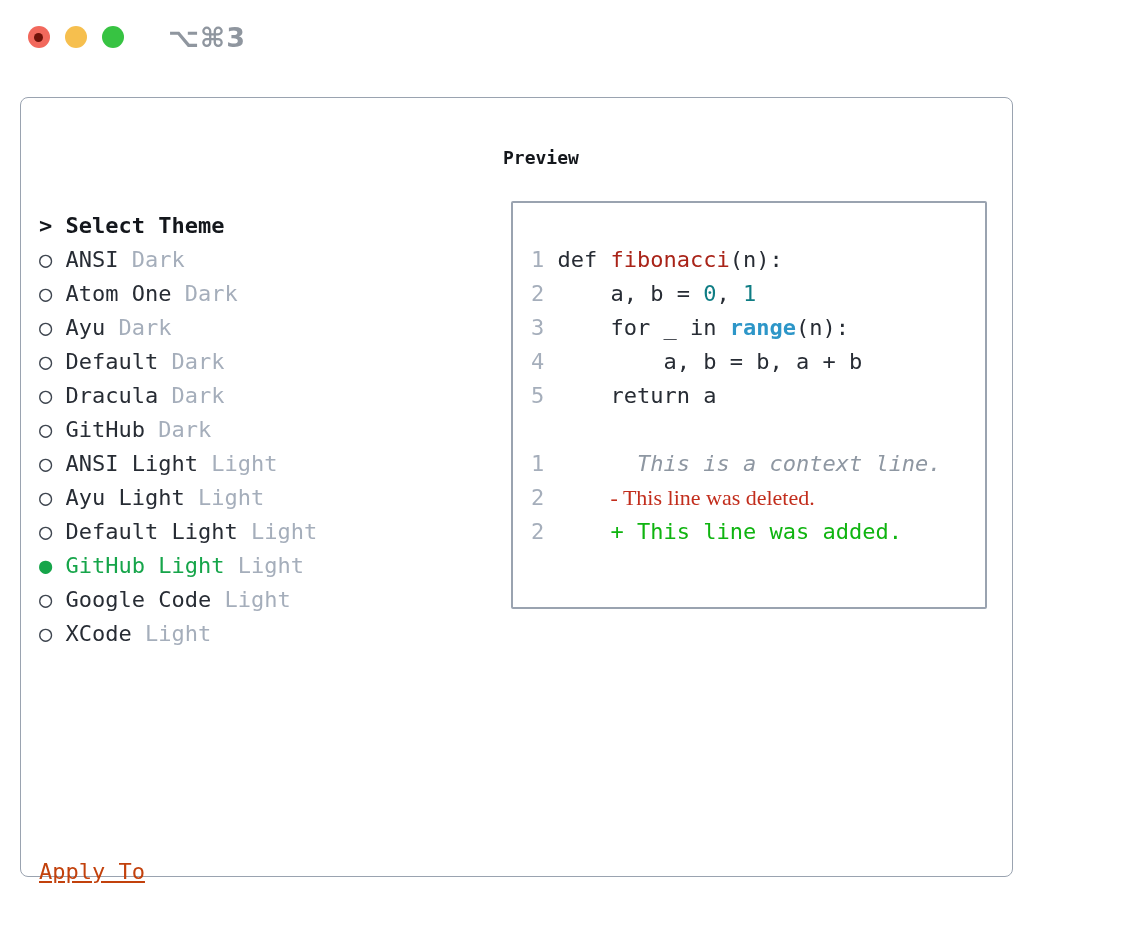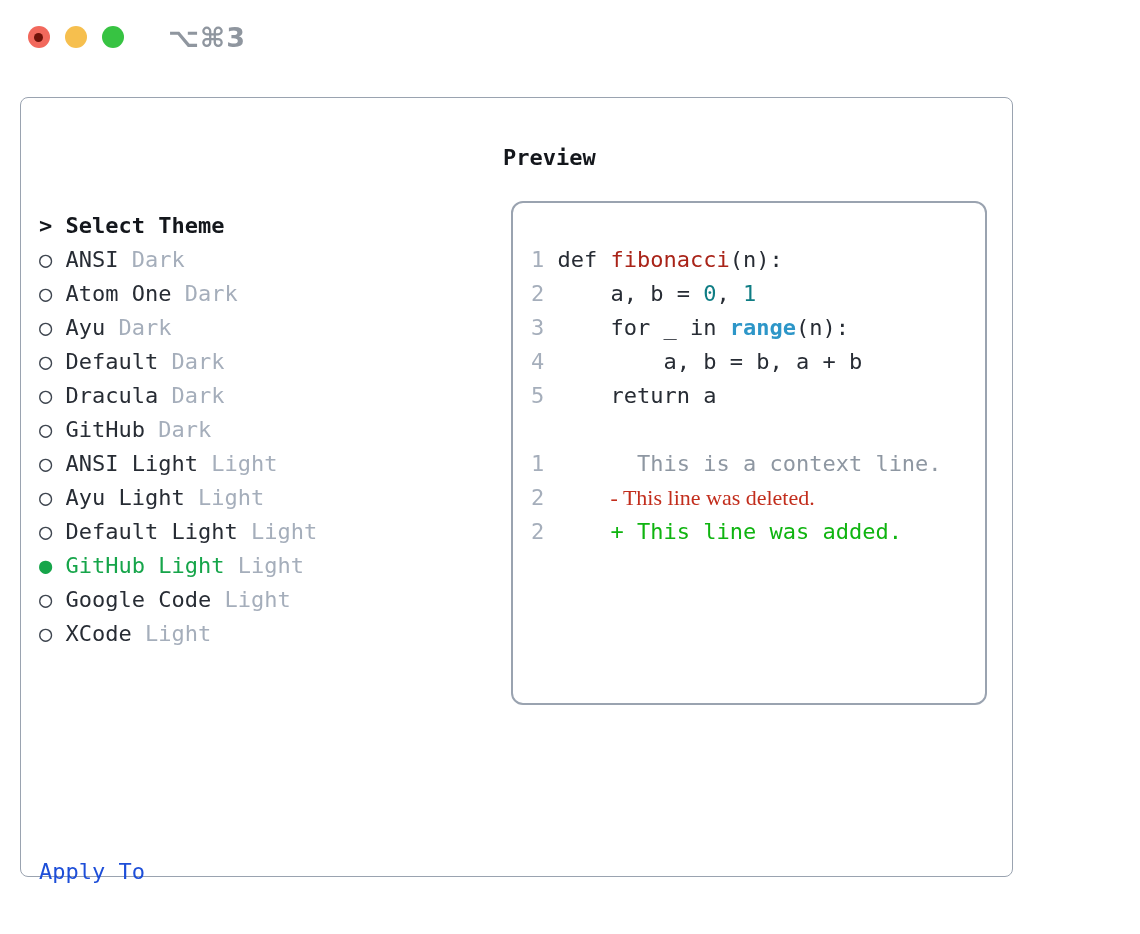--- a/index.html
+++ b/index.html
@@ -26,33 +26,33 @@
   
   .panel{position:absolute;left:20px;top:97px;width:993px;height:780px;border:1.5px solid var(--border);border-radius:8px;background:#fff;}
 
   .col-left{position:absolute;left:18px;top:43px;font-size:22px;line-height:34px;white-space:pre;color:var(--text);}
   .row{height:34px;}
   .row .marker{color:var(--circle);}
   .row.header-row{font-weight:bold;color:#14171c;}
   .row .variant{color:var(--muted);text-align:right;}
   .row.selected .marker,.row.selected .name{color:var(--green);}
   .apply-block{margin-top:34px;}
-  .apply-header{height:34px;color:#1d4ed8;}
+  .apply-header{height:34px;color:#c2410c;text-decoration:underline;}
 
   .col-right{position:absolute;left:482px;top:43px;}
-  .preview-header{font-size:22px;line-height:34px;font-weight:bold;color:#14171c;}
-  .preview-box{position:absolute;left:8px;top:60px;width:476px;height:504px;border:2px solid var(--border);border-radius:12px;background:#fff;}
+  .preview-header{font-size:18px;line-height:34px;font-weight:bold;color:#14171c;}
+  .preview-box{position:absolute;left:8px;top:60px;width:476px;height:408px;border:2px solid var(--border);border-radius:2px;background:#fff;}
   .preview-code{padding:40px 0 0 18px;font-size:22px;line-height:34px;white-space:pre;}
   .pline{height:34px;}
   .c-text{color:var(--text);}
   .c-num{color:var(--muted);}
   .c-func{color:var(--func-red);}
   .c-numlit{color:var(--teal);}
   .c-builtin{color:var(--blue);font-weight:bold;}
-  .c-ctx{color:var(--ctx-gray);}
+  .c-ctx{color:var(--ctx-gray);font-style:italic;}
   .c-del{color:var(--del-red);font-family:Liberation Serif, serif;}
   .c-add{color:var(--add-green);}
 </style>
 </head>
 <body>
 
 <div class="window">
 
   <div class="titlebar">
     <span class="dot red">

